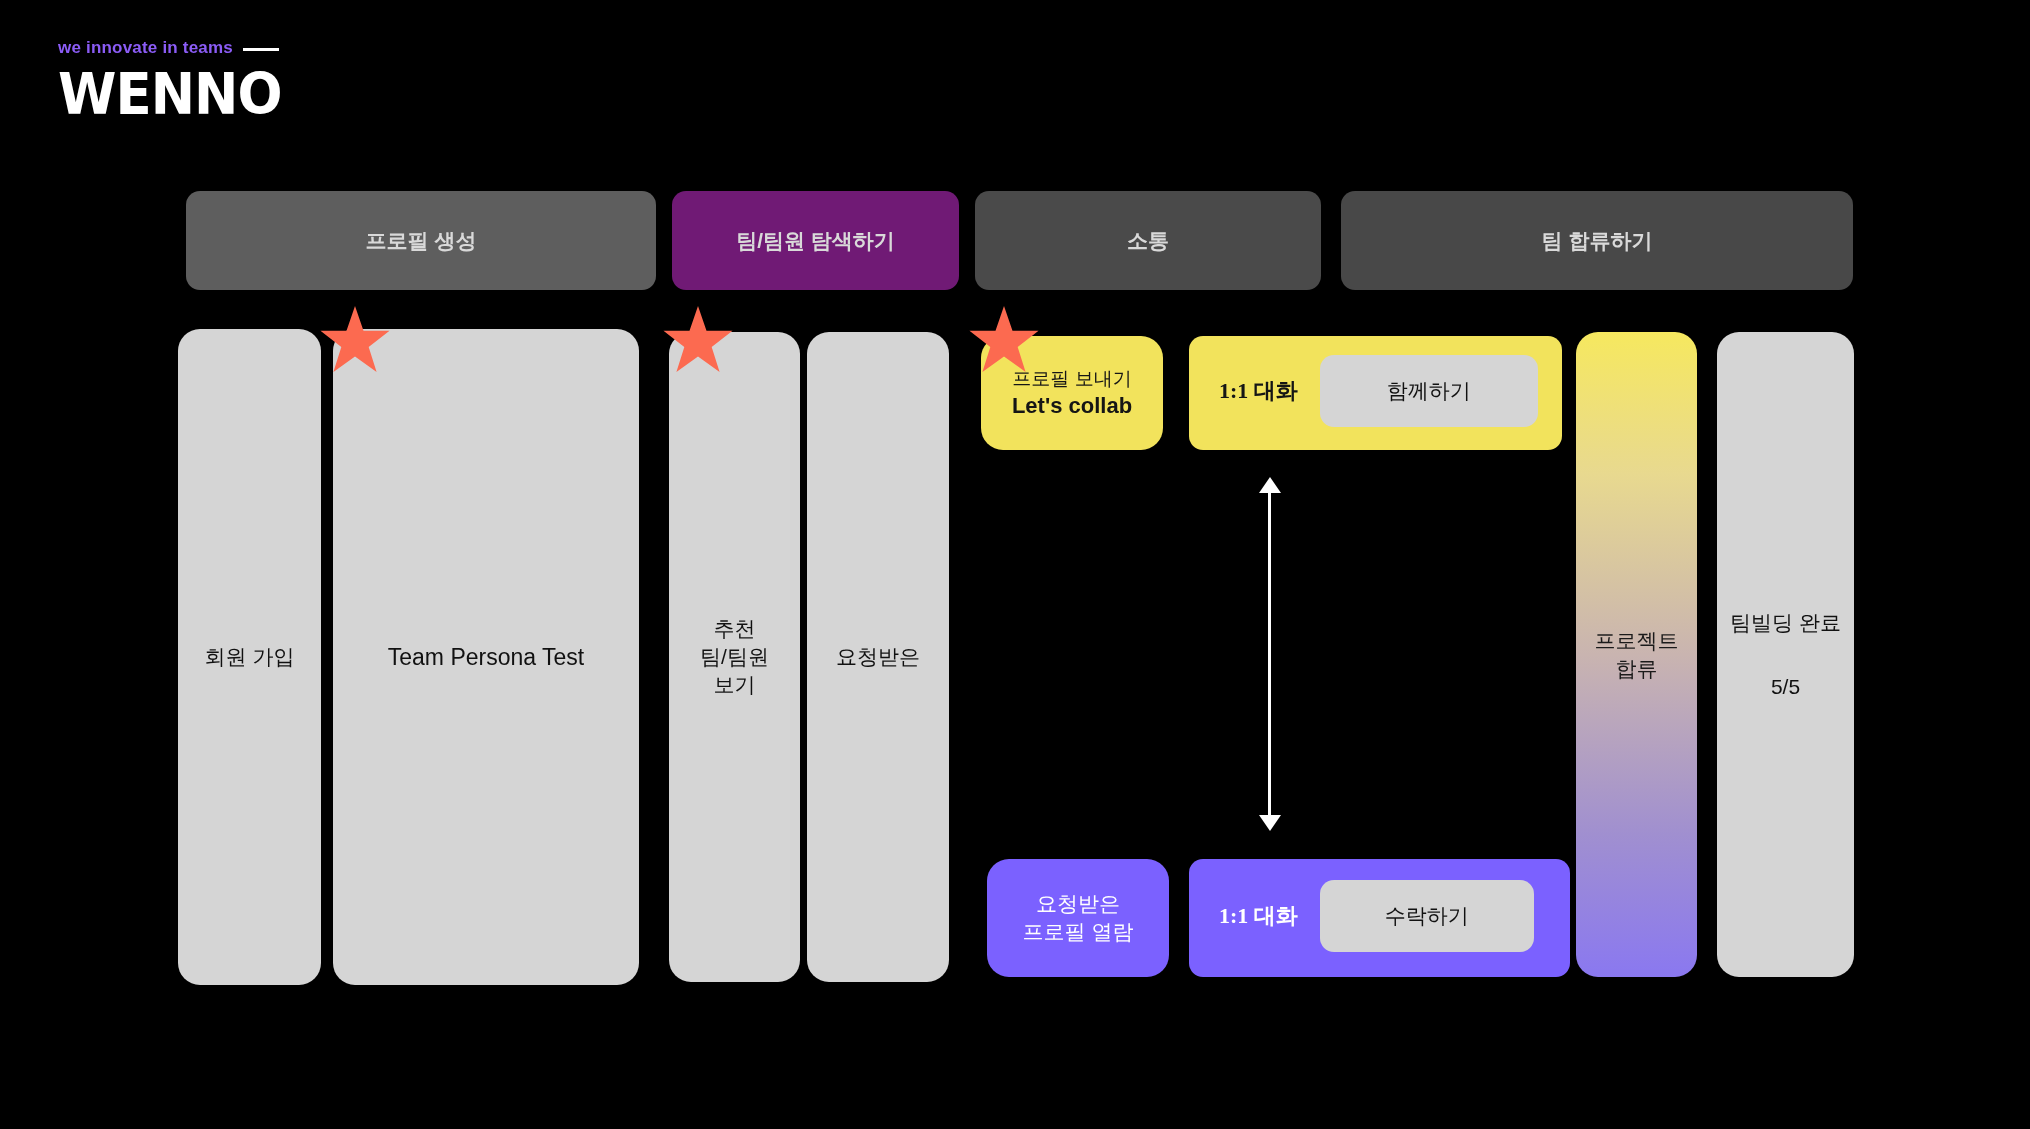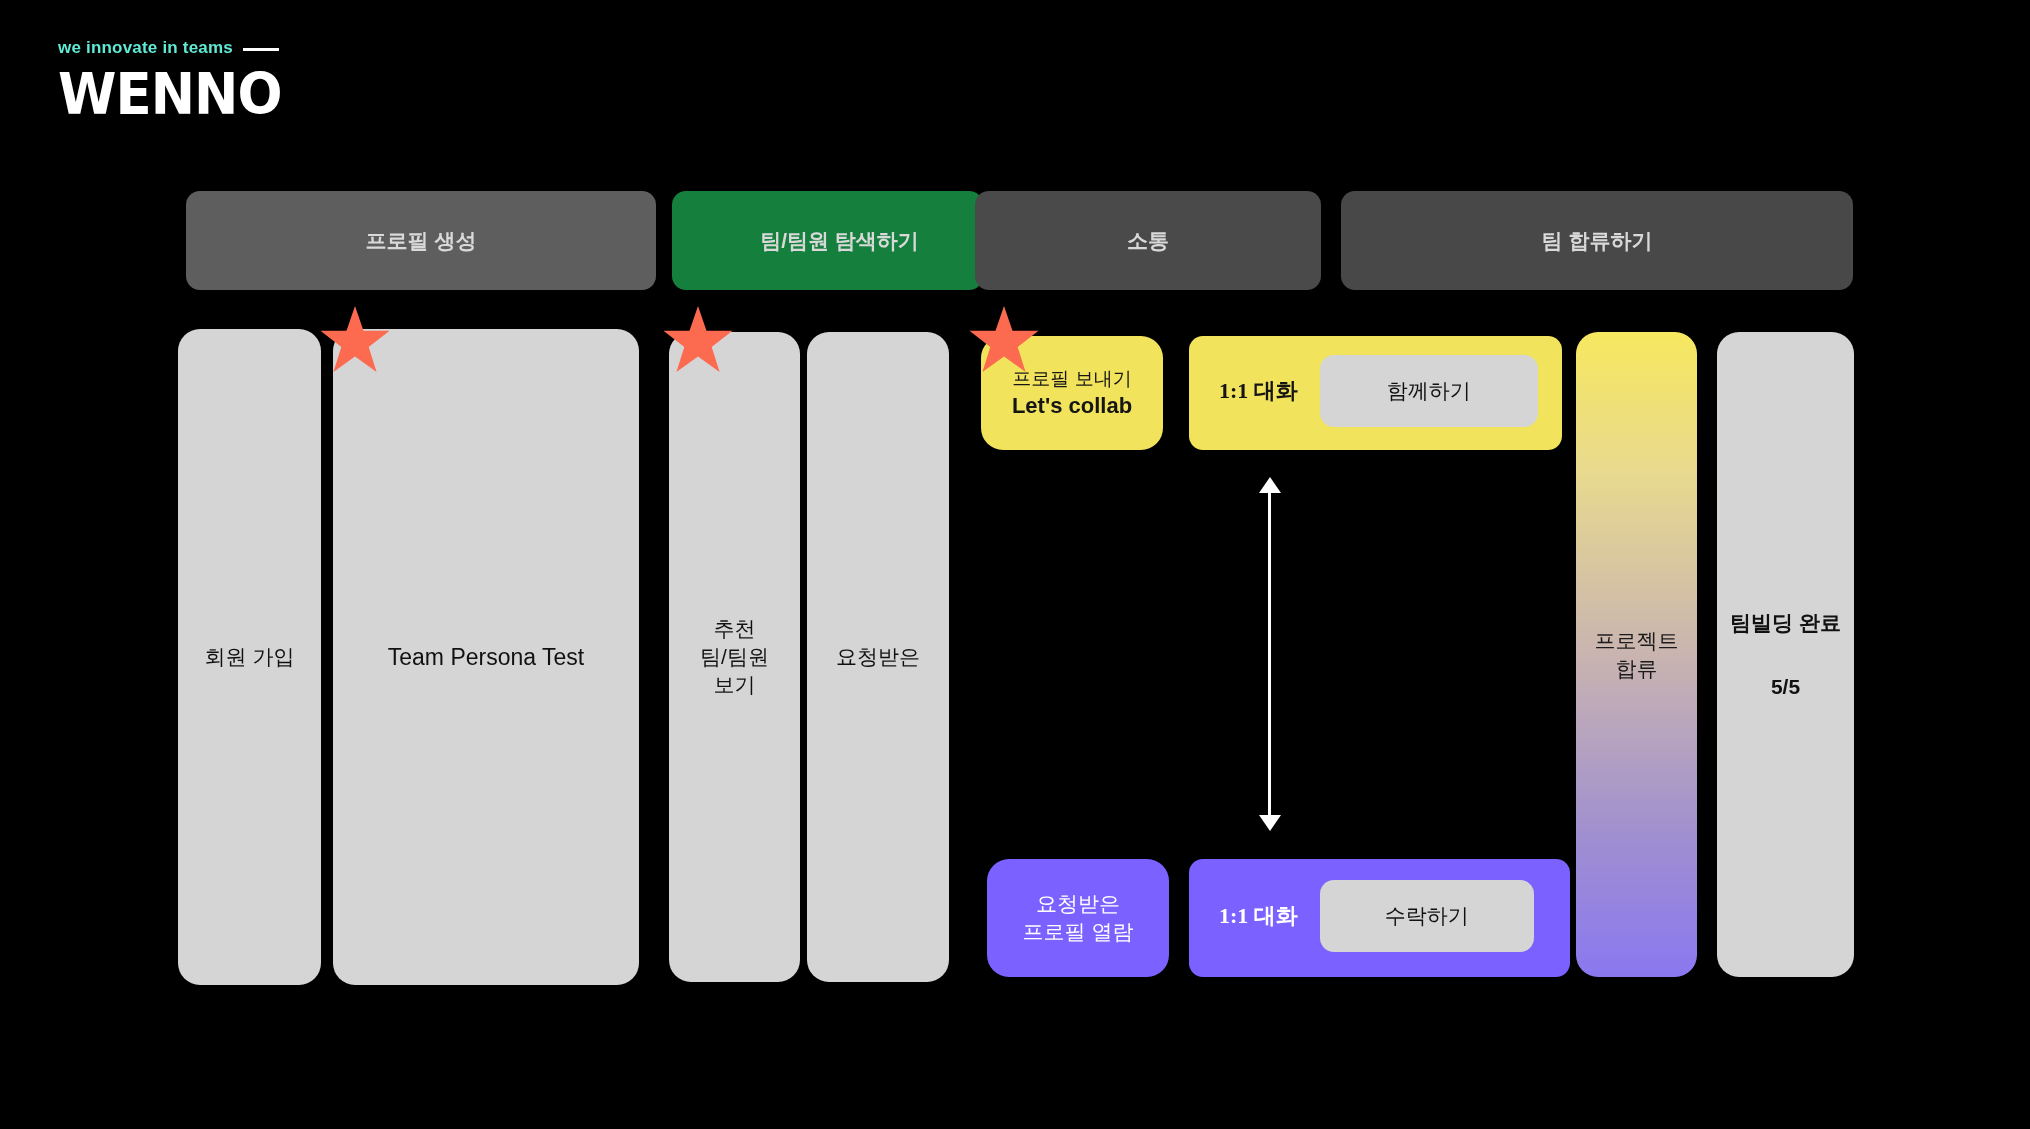--- a/index.html
+++ b/index.html
@@ -6,21 +6,21 @@
   body{
     width:2030px;height:1129px;position:relative;overflow:hidden;
     font-family:"Liberation Sans","DejaVu Sans",sans-serif;
     background:#000000;
   }
   .abs{position:absolute;}
 
   
   #logo{left:58px;top:38px;width:420px;}
   #tagline{
-    color:#5eead4;font-size:17px;font-weight:700;letter-spacing:.2px;
+    color:#8b5cf6;font-size:17px;font-weight:700;letter-spacing:.2px;
     white-space:nowrap;display:flex;align-items:center;gap:10px;
   }
   #tagline .dash{
     display:inline-block;width:36px;height:3px;background:#ffffff;
     position:relative;top:1px;
   }
   #wordmark{
     color:#ffffff;font-size:53px;font-weight:700;letter-spacing:-1px;
     line-height:1.05;margin-top:6px;font-family:"DejaVu Sans",sans-serif;
     transform:scaleY(1.08);transform-origin:left top;
@@ -89,21 +89,21 @@
     <span>we innovate in teams</span>
     <span class="dash"></span>
   </div>
   <div id="wordmark">WENNO</div>
 </div>
 
 <div class="abs stage" style="left:178px;top:191px;width:470px;height:99px;background:#5e5e5e;margin-left:8px;">
   <span>프로필 생성</span>
 </div>
 
-<div class="abs stage" style="left:672px;top:191px;width:287px;height:99px;background:#15803d;padding-left:24px;">
+<div class="abs stage" style="left:672px;top:191px;width:287px;height:99px;background:#701a75;">
   <span>팀/팀원 탐색하기</span>
 </div>
 
 <div class="abs stage" style="left:975px;top:191px;width:346px;height:99px;background:#4a4a4a;">
   <span>소통</span>
 </div>
 
 <div class="abs stage" style="left:1341px;top:191px;width:512px;height:99px;background:#484848;">
   <span>팀 합류하기</span>
 </div>
@@ -162,20 +162,20 @@
   </div>
 </div>
 
 <div class="abs card card-grad" style="left:1576px;top:332px;width:121px;height:645px;">
   <span class="lbl lbl-md">
     <span>프로젝트</span><br>
     <span>합류</span>
   </span>
 </div>
 
-<div class="abs card card-gray" style="left:1717px;top:332px;width:137px;height:645px;flex-direction:column;gap:36px;font-weight:bold;">
+<div class="abs card card-gray" style="left:1717px;top:332px;width:137px;height:645px;flex-direction:column;gap:36px;">
   <span class="lbl lbl-md">팀빌딩 완료</span>
   <span class="lbl lbl-md">5/5</span>
 </div>
 
 <div class="abs star" style="left:319px;top:306px;"></div>
 <div class="abs star" style="left:662px;top:306px;"></div>
 <div class="abs star" style="left:968px;top:306px;"></div>
 
 </body></html>

